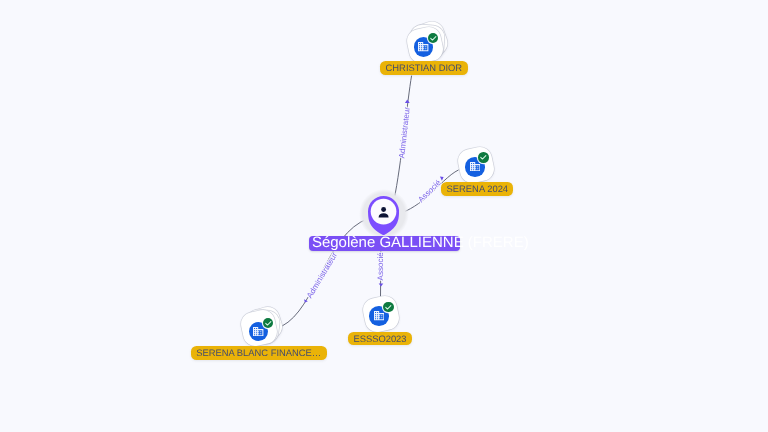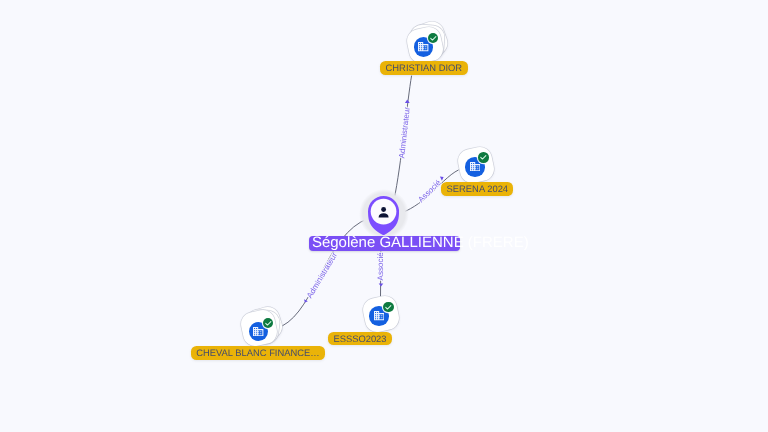--- a/index.html
+++ b/index.html
@@ -106,40 +106,40 @@
       <div class="bluecircle" style="left:369.2px;top:306.2px;width:19.5px;height:19.5px">
         <svg viewBox="2 3 20 18" width="10.4" height="9.4">
           <path d="M12 7V3H2v18h20V7H12zM6 19H4v-2h2v2zm0-4H4v-2h2v2zm0-4H4V9h2v2zm0-4H4V5h2v2zm4 12H8v-2h2v2zm0-4H8v-2h2v2zm0-4H8V9h2v2zm0-4H8V5h2v2zm10 12h-8v-2h2v-2h-2v-2h2v-2h-2V9h8v10zm-2-8h-2v2h2v-2zm0 4h-2v2h2v-2z" fill="#eef4ff"></path>
         </svg>
       </div>
       <div class="badge" style="left:383.3px;top:301.5px;width:10.6px;height:10.6px">
         <svg viewBox="0 0 12 12" width="10.6" height="10.6">
           <path d="M3.1 6.1 L5.0 8.0 L8.9 4.0" fill="none" stroke="#d9f7e6" stroke-width="1.15" stroke-linecap="round" stroke-linejoin="round"></path>
         </svg>
       </div>
-      <div class="nlabel" style="left:328px;top:331.5px">ESSSO2023</div>
+      <div class="nlabel" style="left:348px;top:331.5px">ESSSO2023</div>
     </div>
 
     <div class="node" style="left:0;top:0">
       <div class="cardstack">
         <div class="card" style="left:248.5px;top:307.5px;width:32px;height:32px;transform:rotate(-18deg)"></div>
         <div class="card" style="left:245.5px;top:309.5px;width:33px;height:33px;transform:rotate(7deg)"></div>
         <div class="card" style="left:242px;top:311px;width:34px;height:34px;transform:rotate(-12deg)"></div>
       </div>
       <div class="bluecircle" style="left:248.8px;top:322px;width:19.4px;height:19.4px">
         <svg viewBox="2 3 20 18" width="10.4" height="9.4">
           <path d="M12 7V3H2v18h20V7H12zM6 19H4v-2h2v2zm0-4H4v-2h2v2zm0-4H4V9h2v2zm0-4H4V5h2v2zm4 12H8v-2h2v2zm0-4H8v-2h2v2zm0-4H8V9h2v2zm0-4H8V5h2v2zm10 12h-8v-2h2v-2h-2v-2h2v-2h-2V9h8v10zm-2-8h-2v2h2v-2zm0 4h-2v2h2v-2z" fill="#eef4ff"></path>
         </svg>
       </div>
       <div class="badge" style="left:262.7px;top:317.6px;width:10.6px;height:10.6px">
         <svg viewBox="0 0 12 12" width="10.6" height="10.6">
           <path d="M3.1 6.1 L5.0 8.0 L8.9 4.0" fill="none" stroke="#d9f7e6" stroke-width="1.15" stroke-linecap="round" stroke-linejoin="round"></path>
         </svg>
       </div>
-      <div class="nlabel" style="left:190.8px;top:346.4px">CHEVAL BLANC FINANCE…</div>
+      <div class="nlabel" style="left:190.8px;top:346.4px">SERENA BLANC FINANCE…</div>
     </div>
 
     <div class="node" style="left:0;top:0">
       <div class="pinhalo" style="left:359px;top:188.5px;width:50px;height:50px"></div>
       <svg class="pin" style="left:367.9px;top:196.2px" width="31.2" height="39.2" viewBox="0 0 31.2 39.2">
         <path d="M15.55,0 C24.13,0 31.1,6.96 31.1,15.55 C30.75,22.5 31.25,31.5 15.55,39.3 C-0.15,31.5 0.35,22.5 0,15.55 C0,6.96 6.96,0 15.55,0 Z" fill="#7c4dff"></path>
         <circle cx="15.55" cy="15.55" r="12.85" fill="#fcfbff"></circle>
         <g>
           <circle cx="15.6" cy="13.5" r="2.45" fill="#0d1436"></circle>
           <path d="M10.6,21.4 C10.6,18.6 12.85,17.3 15.6,17.3 C18.35,17.3 20.6,18.6 20.6,21.4 Z" fill="#0d1436"></path>

